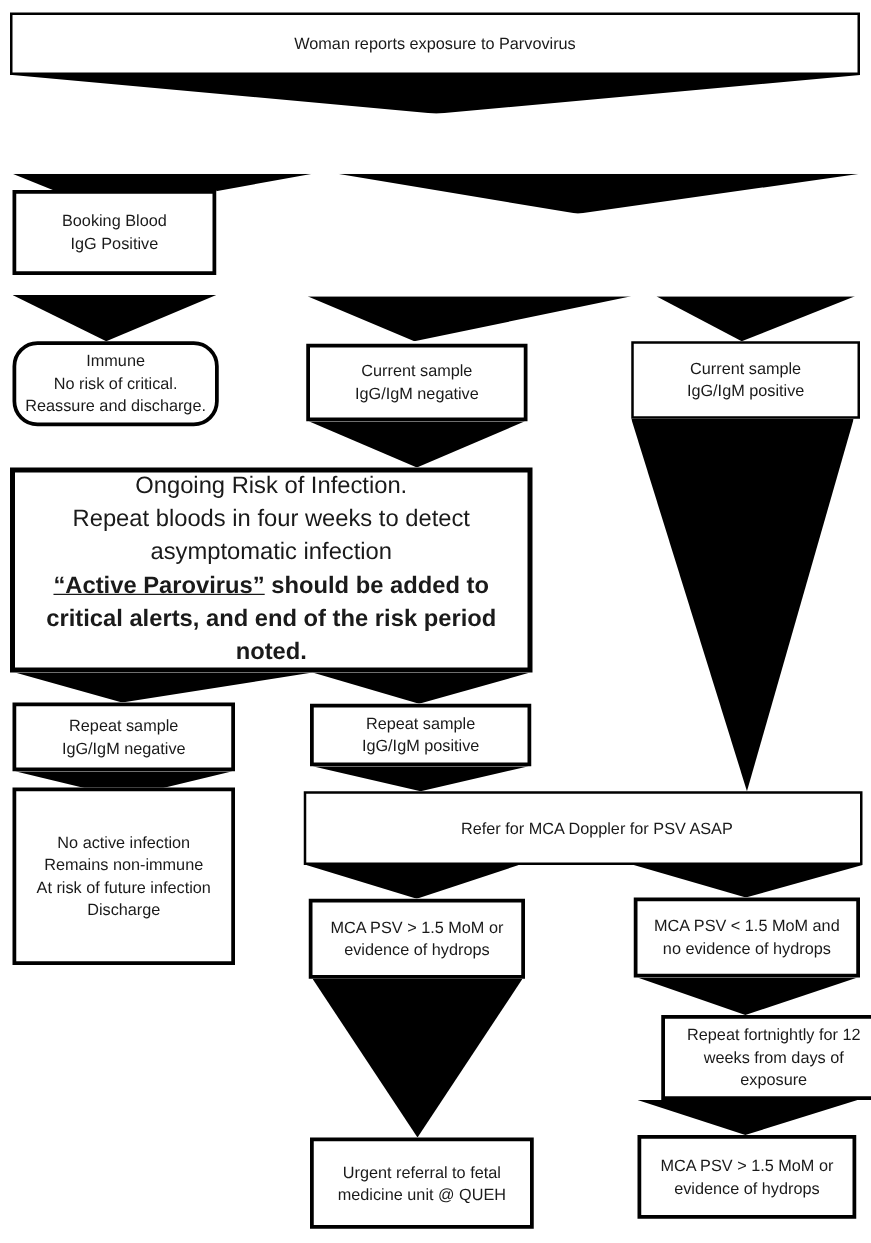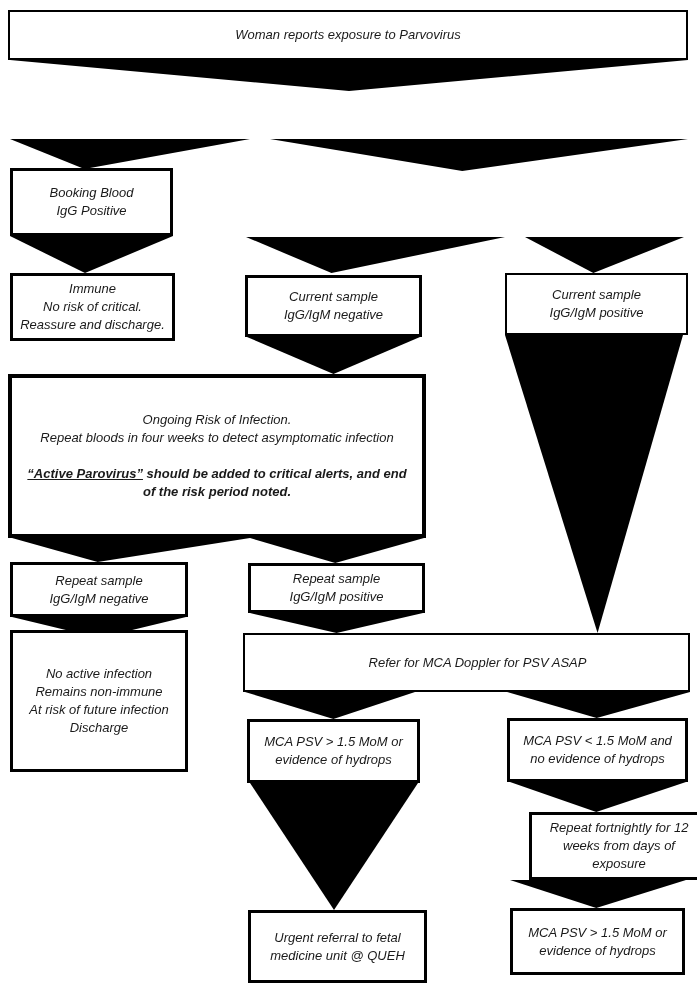--- a/index.html
+++ b/index.html
@@ -3,21 +3,20 @@
 <meta charset="utf-8">
 <style>
   html,body{margin:0;padding:0;background:#ffffff;}
   .canvas{
     position:relative;
     width:697px;height:994px;
     background:#ffffff;
     font-family:"Liberation Sans", sans-serif;
     color:#1a1a1a;
     overflow:hidden;
-    font-style:italic;
   }
   .box{
     position:absolute;
     box-sizing:border-box;
     border:2px solid #000;
     background:#fff;
     display:flex;
     flex-direction:column;
     align-items:center;
     justify-content:center;
@@ -28,47 +27,47 @@
   }
   .b3{border-width:3px;}
   .b4{border-width:4px;}
   .arrow{
     position:absolute;
     background:#000;
   }
   .bold{font-weight:bold;}
   .underline{text-decoration:underline;text-align:center;}
   .spacer{height:18px;}
-  .bigbox{font-size:13px;line-height:1.4;padding:0 8px;}
+  .bigbox{font-size:19px;line-height:1.4;padding:0 8px;}
 </style>
 </head>
 <body>
 
 <div class="canvas">
 
   <div class="box" style="left:8px;top:10px;width:680px;height:50px;">
     <div>Woman reports exposure to Parvovirus</div>
   </div>
 
   <div class="arrow" style="left:10px;top:60px;width:678px;height:31px;clip-path:polygon(0 0,100% 0,50% 100%);"></div>
 
 
   <div class="arrow" style="left:10px;top:139px;width:240px;height:30px;clip-path:polygon(0 0,100% 0,31% 100%);"></div>
   <div class="arrow" style="left:270px;top:139px;width:418px;height:32px;clip-path:polygon(0 0,100% 0,46% 100%);"></div>
 
-  <div class="box b3" style="left:10px;top:168px;width:163px;height:68px;">
+  <div class="box b3" style="left:10px;top:152px;width:163px;height:68px;">
     <div>Booking Blood</div>
     <div>IgG Positive</div>
   </div>
 
   <div class="arrow" style="left:10px;top:236px;width:163px;height:37px;clip-path:polygon(0 0,100% 0,46% 100%);"></div>
   <div class="arrow" style="left:246px;top:237px;width:259px;height:36px;clip-path:polygon(0 0,100% 0,33% 100%);"></div>
   <div class="arrow" style="left:525px;top:237px;width:159px;height:36px;clip-path:polygon(0 0,100% 0,43% 100%);"></div>
 
-  <div class="box b3" style="left:10px;top:273px;width:165px;height:68px;">
+  <div class="box b3" style="left:10px;top:273px;width:165px;height:68px;border-radius:20px;">
     <div>Immune</div>
     <div>No risk of critical.</div>
     <div>Reassure and discharge.</div>
   </div>
   <div class="box b3" style="left:245px;top:275px;width:177px;height:62px;">
     <div>Current sample</div>
     <div>IgG/IgM negative</div>
   </div>
   <div class="box" style="left:505px;top:273px;width:183px;height:62px;">
     <div>Current sample</div>

